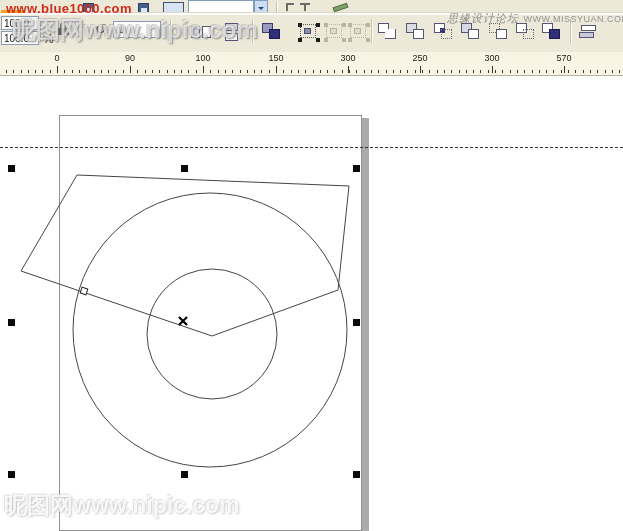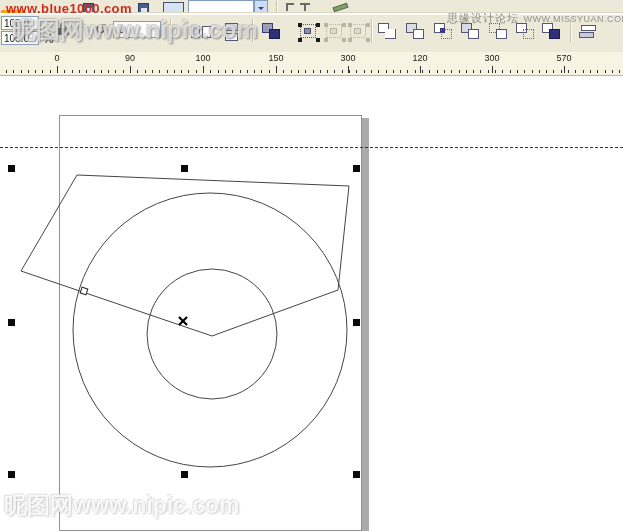--- a/index.html
+++ b/index.html
@@ -61,21 +61,21 @@
   .t-simplify .s1{background:#d8d8e6;}
   .t-boundary .s2{background:#2f2f7a;border-color:#1c1c4e;}
   .t-bars .b1,.t-bars .b2{position:absolute;width:15px;height:6px;border:1px solid #565672;background:#fff;}
   .t-bars .b1{left:3px;top:2px;} .t-bars .b2{left:1px;top:9px;background:#c9c9dd;}
 
   
   .wm-nipic{position:absolute;top:14px;left:12px;z-index:20;font-size:24px;font-weight:bold;
             color:rgba(255,255,255,.62);white-space:nowrap;letter-spacing:0;
             text-shadow:1px 1px 2px rgba(120,120,120,.85),-1px -1px 1px rgba(165,165,165,.55);}
   .wm-missyuan{position:absolute;top:8px;left:447px;z-index:20;white-space:nowrap;color:#8a8a8a;}
-  .wm-missyuan .cn{font-size:11px;letter-spacing:1px;}
+  .wm-missyuan .cn{font-size:11px;letter-spacing:1px;font-style:italic;}
   .wm-missyuan .en{font-size:9px;letter-spacing:.5px;color:#939393;}
   .wm-nipic2{position:absolute;top:490px;left:4px;z-index:20;font-size:23px;font-weight:bold;
              color:rgba(255,255,255,.85);white-space:nowrap;
              text-shadow:1px 1px 2px rgba(170,170,170,.6),-1px -1px 1px rgba(185,185,185,.45);}
 
   
   .ruler{position:absolute;top:52px;left:0;right:0;height:24px;background:#f8f4e4;
          border-bottom:1px solid #b9b5a2;z-index:8;}
   .ruler .num{position:absolute;top:1px;font-size:9px;color:#1a1a1a;transform:translateX(-50%);}
   .ruler .tick{position:absolute;bottom:2px;width:1px;background:#333;}
@@ -220,21 +220,21 @@
       <span class="num" style="left: 57px;">0</span>
       <span class="tick major" style="left: 57px;"></span>
       <span class="num" style="left: 130px;">90</span>
       <span class="tick major" style="left: 130px;"></span>
       <span class="num" style="left: 203px;">100</span>
       <span class="tick major" style="left: 203px;"></span>
       <span class="num" style="left: 276px;">150</span>
       <span class="tick major" style="left: 276px;"></span>
       <span class="num" style="left: 348px;">300</span>
       <span class="tick major" style="left: 348px;"></span>
-      <span class="num" style="left: 420px;">120</span>
+      <span class="num" style="left: 420px;">250</span>
       <span class="tick major" style="left: 420px;"></span>
       <span class="num" style="left: 492px;">300</span>
       <span class="tick major" style="left: 492px;"></span>
       <span class="num" style="left: 564px;">570</span>
       <span class="tick major" style="left: 564px;"></span>
       <span class="tick minor" style="left: 6px;"></span>
       <span class="tick minor" style="left: 13px;"></span>
       <span class="tick minor" style="left: 21px;"></span>
       <span class="tick minor" style="left: 28px;"></span>
       <span class="tick minor" style="left: 35px;"></span>

